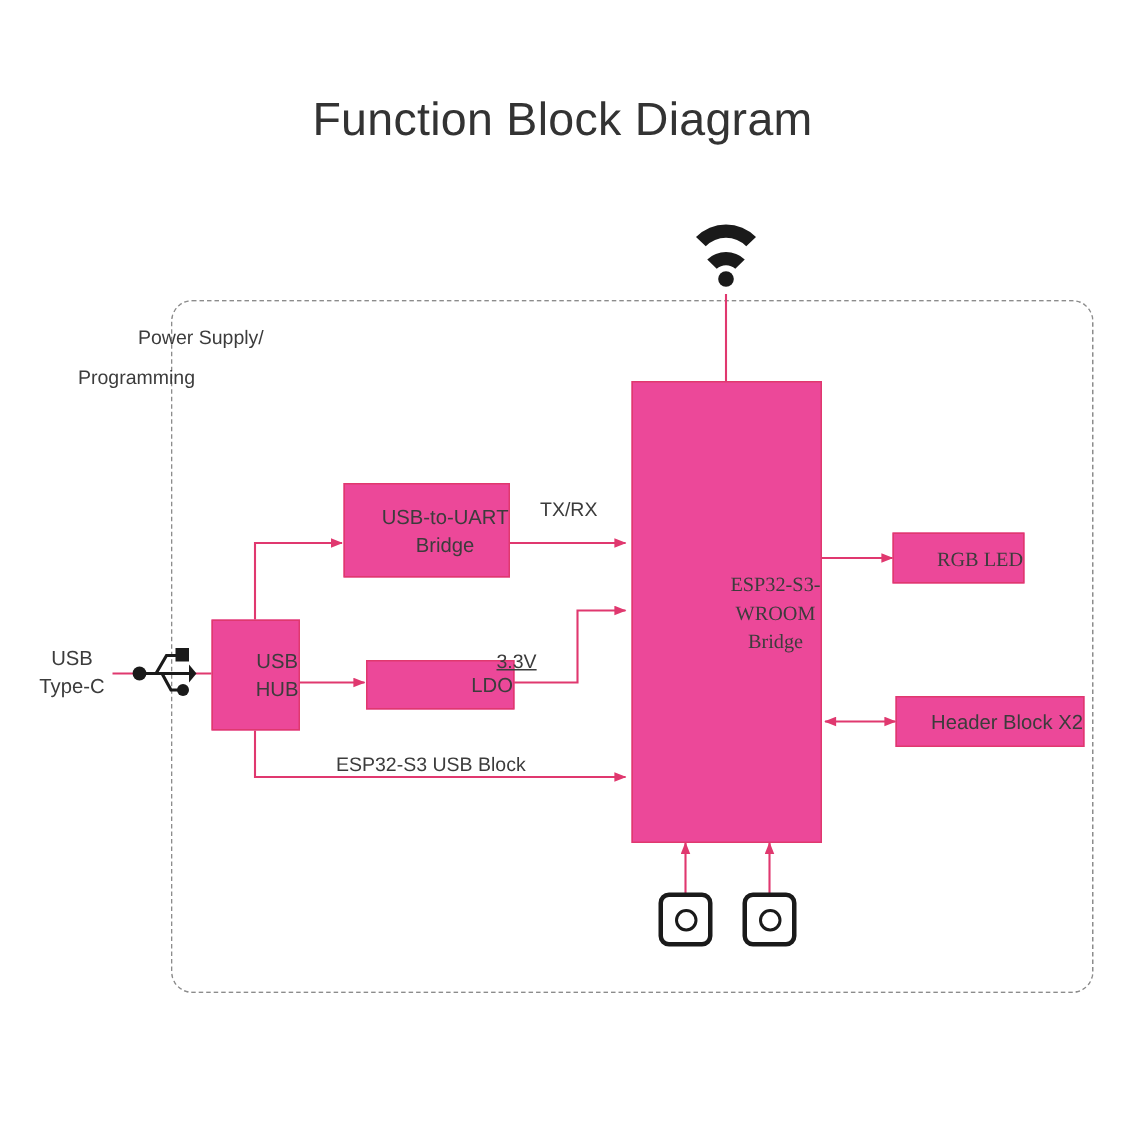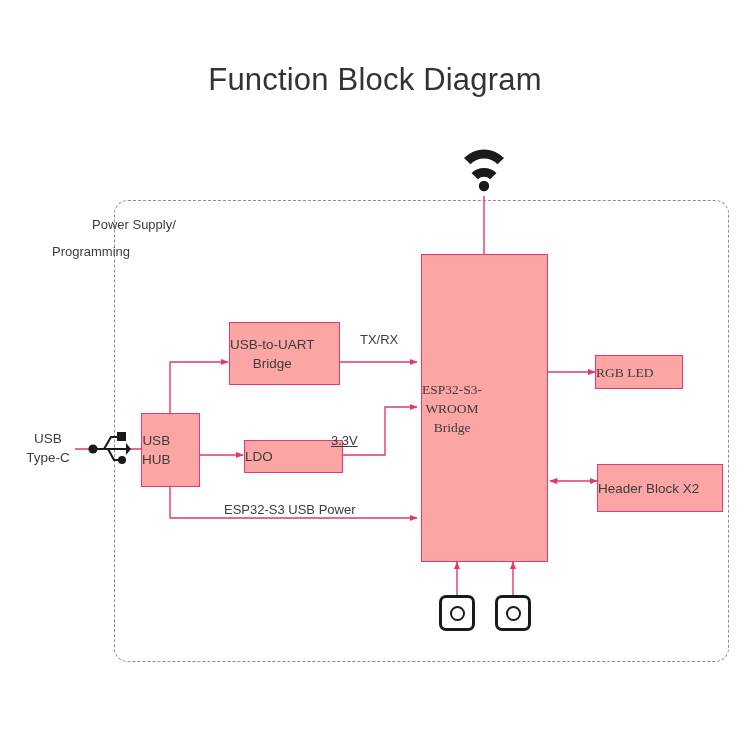--- a/index.html
+++ b/index.html
@@ -44,24 +44,24 @@
   .free-label {
     position: absolute;
     font-size: 13px;
     color: #3c3c3c;
     line-height: 19px;
   }
   .box {
     position: absolute;
     border: 1.3px solid #e0386f;
     box-sizing: border-box;
-    background: #fca5a5;
+    background: #ec4899;
     display: flex;
     align-items: center;
-    justify-content: flex-start;
+    justify-content: flex-end;
     text-align: center;
     font-size: 13.5px;
     line-height: 19px;
     color: #3c3c3c;
   }
   .btn-sq {
     position: absolute;
     border: 3px solid #1a1a1a;
     border-radius: 7px;
     background: #ffffff;
@@ -168,33 +168,33 @@
     <span>ESP32-S3-</span><br>
     <span>WROOM</span><br>
     <span>Bridge</span>
   </div>
 </div>
 
 <div class="box" style="left:595px; top:355px; width:88px; height:34px;font-family:Liberation Serif, serif;">
   <span>RGB LED</span>
 </div>
 
-<div class="box" style="left:597px; top:464px; width:126px; height:48px;">
+<div class="box" style="left:597px; top:464px; width:126px; height:34px;">
   <span>Header Block X2</span>
 </div>
 
 <div class="btn-sq" style="left:439px; top:595px; width:36px; height:36px;">
   <div class="ring"></div>
 </div>
 <div class="btn-sq" style="left:495px; top:595px; width:36px; height:36px;">
   <div class="ring"></div>
 </div>
 
 <div class="node-label" style="left:14px; top:429px; width:68px;">
   <span>USB</span><br>
   <span>Type-C</span>
 </div>
 
 <div class="free-label" style="left:360px; top:330px;text-align:right;">TX/RX</div>
 
 <div class="free-label" style="left:331px; top:431px;text-decoration:underline;">3.3V</div>
 
-<div class="free-label" style="left:224px; top:500px;">ESP32-S3 USB Power</div>
+<div class="free-label" style="left:224px; top:500px;">ESP32-S3 USB Block</div>
 
 </body></html>

